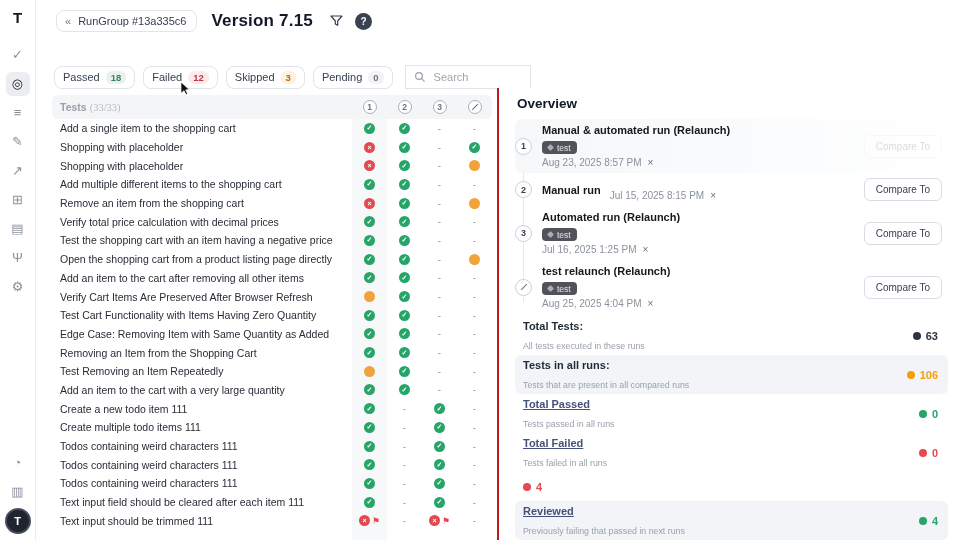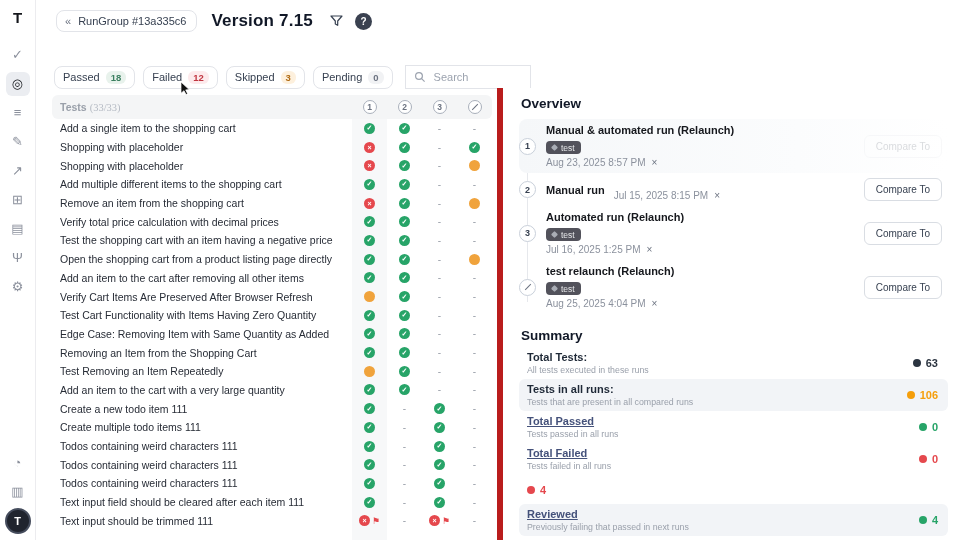--- a/index.html
+++ b/index.html
@@ -45,21 +45,21 @@
   .trow{display:flex;align-items:center;height:18.7px;cursor:pointer;}
   .tname{flex:1;min-width:0;white-space:nowrap;overflow:hidden;text-overflow:ellipsis;font-size:10.5px;color:#272c36;padding-left:8px;}
   .dash{color:#9aa0aa;font-size:10px;}
   .dot{width:11px;height:11px;border-radius:50%;display:inline-flex;align-items:center;justify-content:center;color:#fff;font-size:7px;font-weight:700;font-style:normal;flex-shrink:0;}
   .dot.pass{background:#27a468;}
   .dot.fail{background:#e5484d;}
   .dot.skip{background:#f0a33c;}
   .flagg{font-style:normal;color:#e5484d;font-size:9px;margin-left:2px;}
 
   
-  .rpanel{position:absolute;left:497px;top:88px;right:0;bottom:0;border-left:6px solid #b91c1c;padding:6px 12px 0 16px;box-sizing:border-box;overflow:hidden;background:#fff;}
+  .rpanel{position:absolute;left:497px;top:88px;right:0;bottom:0;border-left:2px solid #b91c1c;padding:6px 12px 0 16px;box-sizing:border-box;overflow:hidden;background:#fff;}
   .collapse-arrow{position:absolute;left:-5px;top:12px;font-size:9px;color:#475063;background:#fff;cursor:pointer;line-height:1;}
   .ov-title{font-size:13.5px;font-weight:700;color:#111827;margin:2px 0 8px 2px;}
   .runs{position:relative;}
   .timeline{position:absolute;left:8px;top:12px;bottom:12px;width:1px;background:#e6e8ec;}
   .run{position:relative;display:flex;align-items:center;gap:10px;padding:5px 6px 5px 0;cursor:pointer;}
   .run.highlight{background:linear-gradient(90deg,#f5f7f9 0%,#fbfcfd 65%,#ffffff 100%);border-radius:8px;}
   .run-badge{position:relative;width:17px;height:17px;border-radius:50%;background:#fff;border:1px solid #c9d0da;color:#374151;font-size:9px;font-weight:700;display:flex;align-items:center;justify-content:center;flex-shrink:0;z-index:1;box-sizing:border-box;}
   .run-main{flex:1;min-width:0;}
   .run-line{display:flex;align-items:center;gap:9px;}
   .run-title{font-size:11px;font-weight:700;color:#16181d;white-space:nowrap;}
@@ -70,21 +70,21 @@
   .close-x{color:#6b7280;font-size:10px;cursor:pointer;line-height:1;}
   .compare-btn{border:1px solid #d9dde3;border-radius:6px;background:#fff;font-size:10px;color:#374151;padding:5px 11px;white-space:nowrap;cursor:pointer;font-family:"Liberation Sans",sans-serif;}
   .compare-btn.ghost{opacity:.18;cursor:default;}
 
   .sum-title{font-size:13.5px;font-weight:700;color:#111827;margin:14px 0 4px 2px;}
   .sum-rows{margin-top:2px;}
   .sum-row{display:flex;align-items:center;justify-content:space-between;padding:4px 10px 4px 8px;border-radius:6px;min-height:21px;}
   .sum-row.alt{background:#f2f4f7;}
   .sum-label{font-size:11px;font-weight:700;color:#1f2937;}
   .sum-label.link{color:#44517a;text-decoration:underline;cursor:pointer;}
-  .sum-desc{font-size:8.8px;color:#9aa0ab;margin-top:2px;}
+  .sum-desc{font-size:8.8px;color:#9aa0ab;margin-top:9px;}
   .sum-value{display:flex;align-items:center;gap:5px;font-size:11px;font-weight:700;}
   .sum-dot{width:8px;height:8px;border-radius:50%;flex-shrink:0;}
 
   .cursor{position:absolute;left:181px;top:82px;z-index:50;pointer-events:none;}
 </style>
 </head>
 <body>
 
 <div class="app">
 
@@ -552,21 +552,20 @@
           <div class="run-main"><div class="run-title">test relaunch (Relaunch)</div><span class="tag">
               <span class="tag-ico"></span>
               <span>test</span>
             </span><div class="run-date">
               <span>Aug 25, 2025 4:04 PM</span>
               <span class="close-x">×</span>
             </div></div>
           <button class="compare-btn">Compare To</button>
         </div>
       </div>
-    <h2 class="sum-title">Summary</h2>
     <div class="sum-rows">
         <div class="sum-row">
           <div class="sum-left">
             <div class="sum-label">Total Tests:</div>
             <div class="sum-desc">All tests executed in these runs</div>
           </div>
           <div class="sum-value">
             <span class="sum-dot" style="background: rgb(43, 52, 64);"></span>
             <span style="color: rgb(43, 52, 64);">63</span>
           </div>

